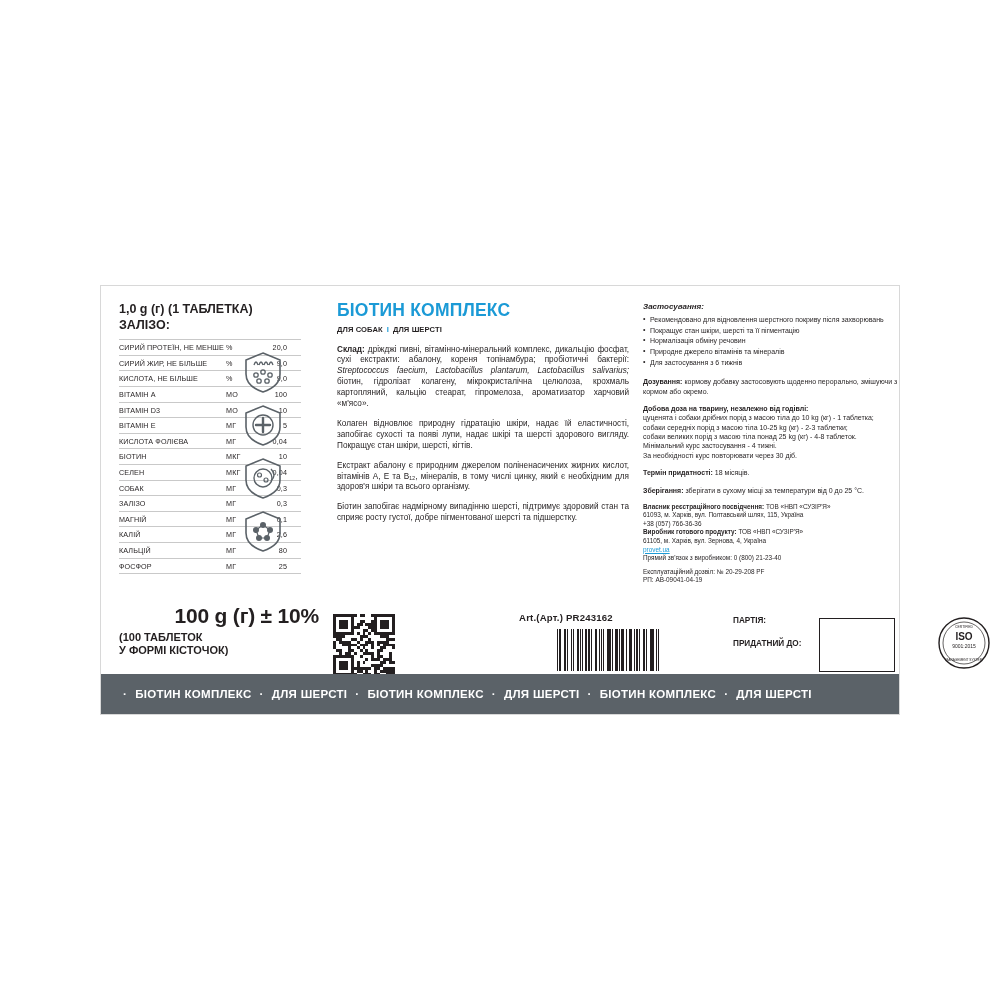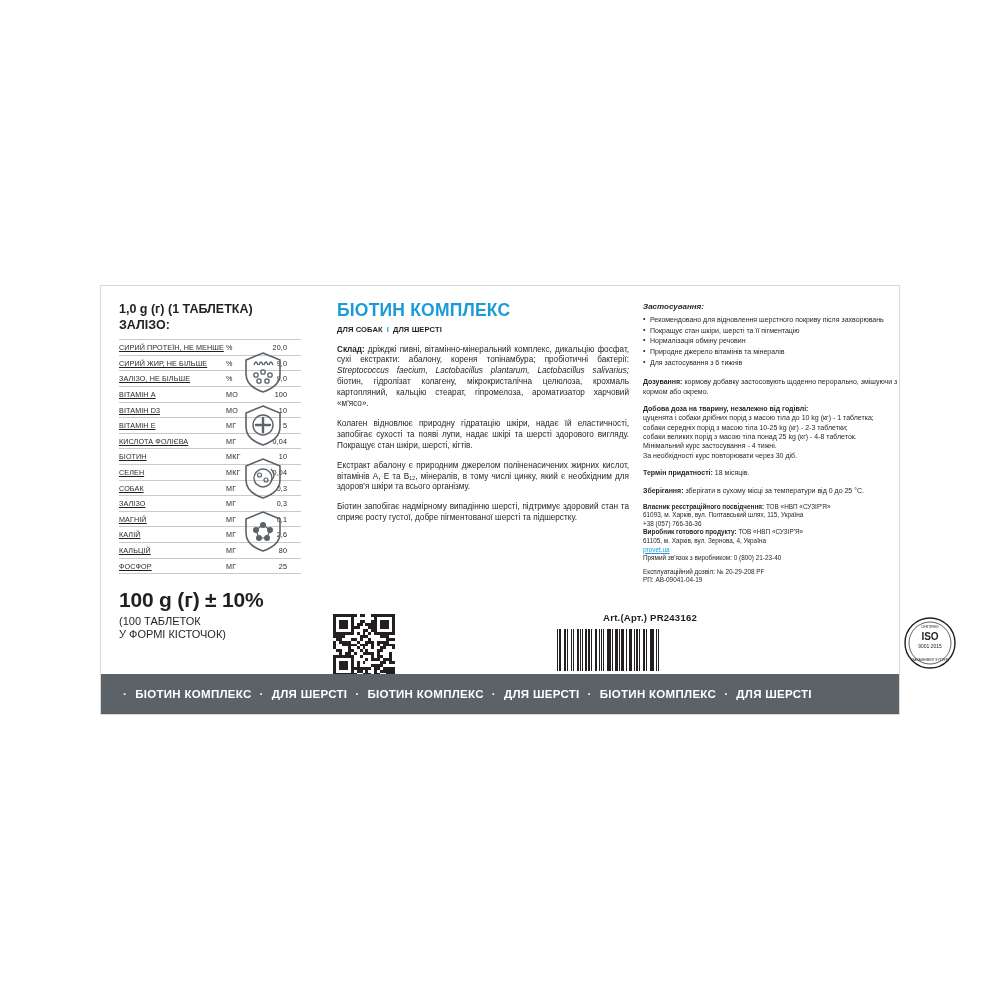--- a/index.html
+++ b/index.html
@@ -55,34 +55,36 @@
     font-size: 7.2px;
     letter-spacing: 0.1px;
   }
   .nutri-table td {
     border-bottom: 1px solid #c9c9c9;
     padding: 3.0px 0 2.6px 0;
     vertical-align: bottom;
     white-space: nowrap;
   }
   .nutri-table tr:first-child td { border-top: 1px solid #c9c9c9; }
-  .nt-name { width: 108px; text-decoration: underline; }
+  .nt-name { width: 108px; }
   .nt-unit { width: 34px; }
   .nt-val  { width: 40px; text-align: right; padding-right: 14px !important; }
 
   .netweight {
-    margin-top: 14px;
+    margin-top: 30px;
     font-size: 21px;
     font-weight: bold;
     letter-spacing: -0.2px;
+    text-align: right;
   }
   .netsub {
     font-size: 11px;
     line-height: 1.18;
     margin-top: 3px;
+    font-weight: bold;
   }
 
   
   .brand {
     color: #1b9ad6;
     font-size: 17.5px;
     font-weight: bold;
     letter-spacing: 0.2px;
     line-height: 1;
     margin-bottom: 5px;
@@ -174,21 +176,21 @@
     grid-template-rows: repeat(21, 1fr);
   }
   .qrgrid i { display: block; }
   .qrgrid i.on { background: #231f20; }
 
   .artblock {
     position: absolute;
     left: 400px;
     top: -2px;
     width: 178px;
-    text-align: right;
+    text-align: left;
   }
   .art-text {
     font-size: 9.6px;
     font-weight: bold;
     margin-bottom: 6px;
     letter-spacing: 0.2px;
   }
   .barcode {
     height: 42px;
     display: flex;
@@ -222,21 +224,21 @@
   .expiry-field {
     position: absolute;
     left: 86px;
     top: 2px;
     width: 74px;
     height: 52px;
     border: 1px solid #231f20;
   }
   .iso {
     position: absolute;
-    left: 784px;
+    left: 818px;
     top: 2px;
     width: 54px; height: 54px;
   }
 
   
   .strip {
     position: absolute;
     left: 0; right: 0; bottom: 0;
     height: 40px;
     background: #5b6268;
@@ -273,21 +275,21 @@
                   <td class="nt-name">СИРИЙ ПРОТЕЇН, НЕ МЕНШЕ</td>
                   <td class="nt-unit">%</td>
                   <td class="nt-val">20,0</td>
                 </tr>
               <tr>
                   <td class="nt-name">СИРИЙ ЖИР, НЕ БІЛЬШЕ</td>
                   <td class="nt-unit">%</td>
                   <td class="nt-val">9,0</td>
                 </tr>
               <tr>
-                  <td class="nt-name">ЗАЛІЗО, НЕ БІЛЬШЕ</td>
+                  <td class="nt-name">КИСЛОТА, НЕ БІЛЬШЕ</td>
                   <td class="nt-unit">%</td>
                   <td class="nt-val">9,0</td>
                 </tr>
               <tr>
                   <td class="nt-name">ВІТАМІН А</td>
                   <td class="nt-unit">МО</td>
                   <td class="nt-val">100</td>
                 </tr>
               <tr>
                   <td class="nt-name">ВІТАМІН D3</td>
@@ -966,20 +968,25 @@
               <i style="width: 3.15px; background: transparent;"></i>
               <i style="width: 3.15px;"></i>
               <i style="width: 2.1px; background: transparent;"></i>
               <i style="width: 1.05px;"></i>
               <i style="width: 1.05px; background: transparent;"></i>
               <i style="width: 1.05px;"></i>
             </div>
           <div class="barnum">4823082431625</div>
         </div>
 
+        <div class="batchbox">
+          <div class="batch-label">ПАРТІЯ:</div>
+          <div class="expiry-label">ПРИДАТНИЙ ДО:</div>
+          <div class="expiry-field"></div>
+        </div>
 
         <div class="iso">
           <svg width="54" height="54" viewBox="0 0 54 54">
             <circle cx="27" cy="27" r="25" fill="none" stroke="#231f20" stroke-width="1.4"></circle>
             <circle cx="27" cy="27" r="21" fill="none" stroke="#231f20" stroke-width="0.7"></circle>
             <text x="27" y="24" text-anchor="middle" font-family="Liberation Sans, sans-serif" font-size="10" font-weight="bold" fill="#231f20">ISO</text>
             <text x="27" y="32" text-anchor="middle" font-family="Liberation Sans, sans-serif" font-size="5" fill="#231f20">9001:2015</text>
             <text x="27" y="12" text-anchor="middle" font-family="Liberation Sans, sans-serif" font-size="3.4" fill="#231f20">CERTIFIED</text>
             <text x="27" y="45" text-anchor="middle" font-family="Liberation Sans, sans-serif" font-size="3.2" fill="#231f20">MANAGEMENT SYSTEM</text>
           </svg>

